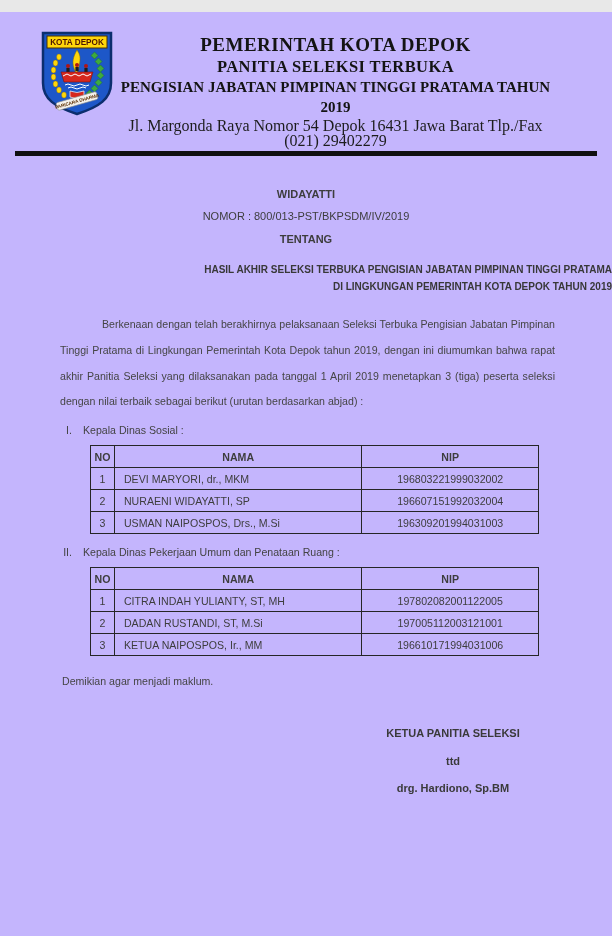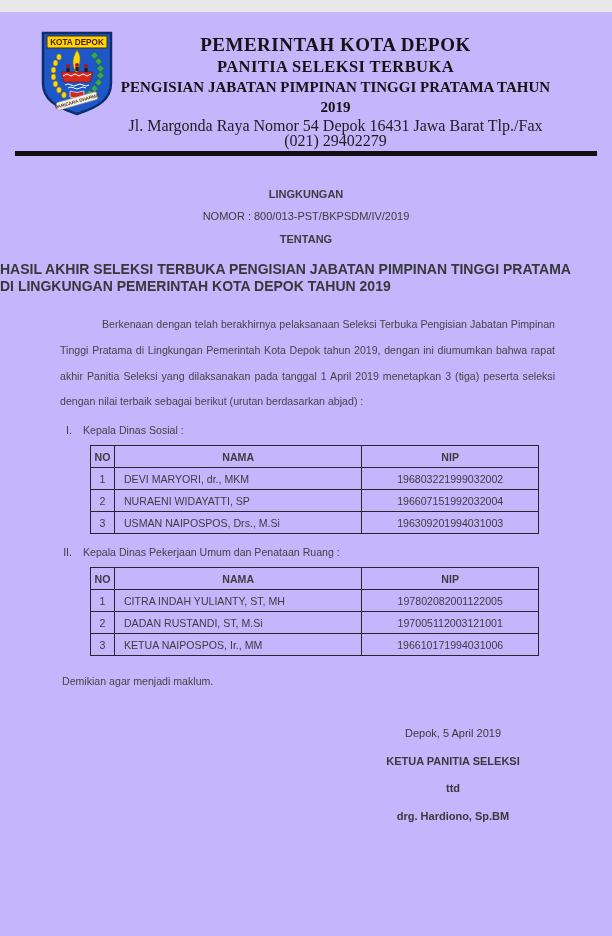--- a/index.html
+++ b/index.html
@@ -26,21 +26,21 @@
   .ht-address { font-size:16px; line-height:15px; margin-top:1px; color:#1d1d1d; }
   .rule {
     height:2px; margin:3px 15px 0 15px;
     border-top:3px solid #101010;
     border-bottom:2px solid #101010;
   }
   
   .title-block { margin-top:27px; text-align:center; font-size:11px; color:#3d3d3d; }
   .title-block .line { line-height:22.4px; }
   .bold { font-weight:bold; }
-  .subject { margin-top:11px; text-align:left; font-size:14px; font-weight:bold; line-height:17px; color:#383838; }
+  .subject { margin-top:11px; text-align:right; font-size:10px; font-weight:bold; line-height:17px; color:#383838; }
   
   .paragraph {
     margin:17px 57px 0 60px;
     font-size:10.6px; line-height:25.7px;
     text-align:justify; text-indent:42px; color:#454545;
   }
   .section-label { display:flex; margin:9px 57px 0 60px; font-size:10.6px; color:#434343; }
   .section-label .numeral { width:23px; flex:none; text-align:right; padding-right:11px; }
   table.data-table {
     margin:9px 0 0 90px; width:449px;
@@ -126,21 +126,21 @@
       <div class="ht1">PEMERINTAH KOTA DEPOK</div>
       <div class="ht2">PANITIA SELEKSI TERBUKA</div>
       <div class="ht3">PENGISIAN JABATAN PIMPINAN TINGGI PRATAMA TAHUN 2019</div>
       <div class="ht-address">Jl. Margonda Raya Nomor 54 Depok 16431 Jawa Barat Tlp./Fax (021) 29402279</div>
     </div>
   </div>
 
   <div class="rule"></div>
 
   <div class="title-block">
-    <div class="line bold">LINGKUNGAN</div>
+    <div class="line bold">WIDAYATTI</div>
     <div class="line">NOMOR : 800/013-PST/BKPSDM/IV/2019</div>
     <div class="line bold">TENTANG</div>
   </div>
   <div class="subject">
     <div>HASIL AKHIR SELEKSI TERBUKA PENGISIAN JABATAN PIMPINAN TINGGI PRATAMA</div>
     <div>DI LINGKUNGAN PEMERINTAH KOTA DEPOK TAHUN 2019</div>
   </div>
 
   <div class="paragraph">Berkenaan dengan telah berakhirnya pelaksanaan Seleksi Terbuka Pengisian Jabatan Pimpinan Tinggi Pratama di Lingkungan Pemerintah Kota Depok tahun 2019, dengan ini diumumkan bahwa rapat akhir Panitia Seleksi yang dilaksanakan pada tanggal 1 April 2019 menetapkan 3 (tiga) peserta seleksi dengan nilai terbaik sebagai berikut (urutan berdasarkan abjad) :</div>
 
@@ -198,19 +198,18 @@
       <td class="td-no">3</td>
       <td class="td-nama">KETUA NAIPOSPOS, Ir., MM</td>
       <td class="td-nip">196610171994031006</td>
     </tr>
   </tbody>
     </table>
 
   <div class="closing">Demikian agar menjadi maklum.</div>
 
   <div class="signature">
-    <div>Depok, 5 April 2019</div>
     <div class="bold">KETUA PANITIA SELEKSI</div>
     <div class="bold">ttd</div>
     <div class="bold">drg. Hardiono, Sp.BM</div>
   </div>
 
 </div>
 
 </body></html>

